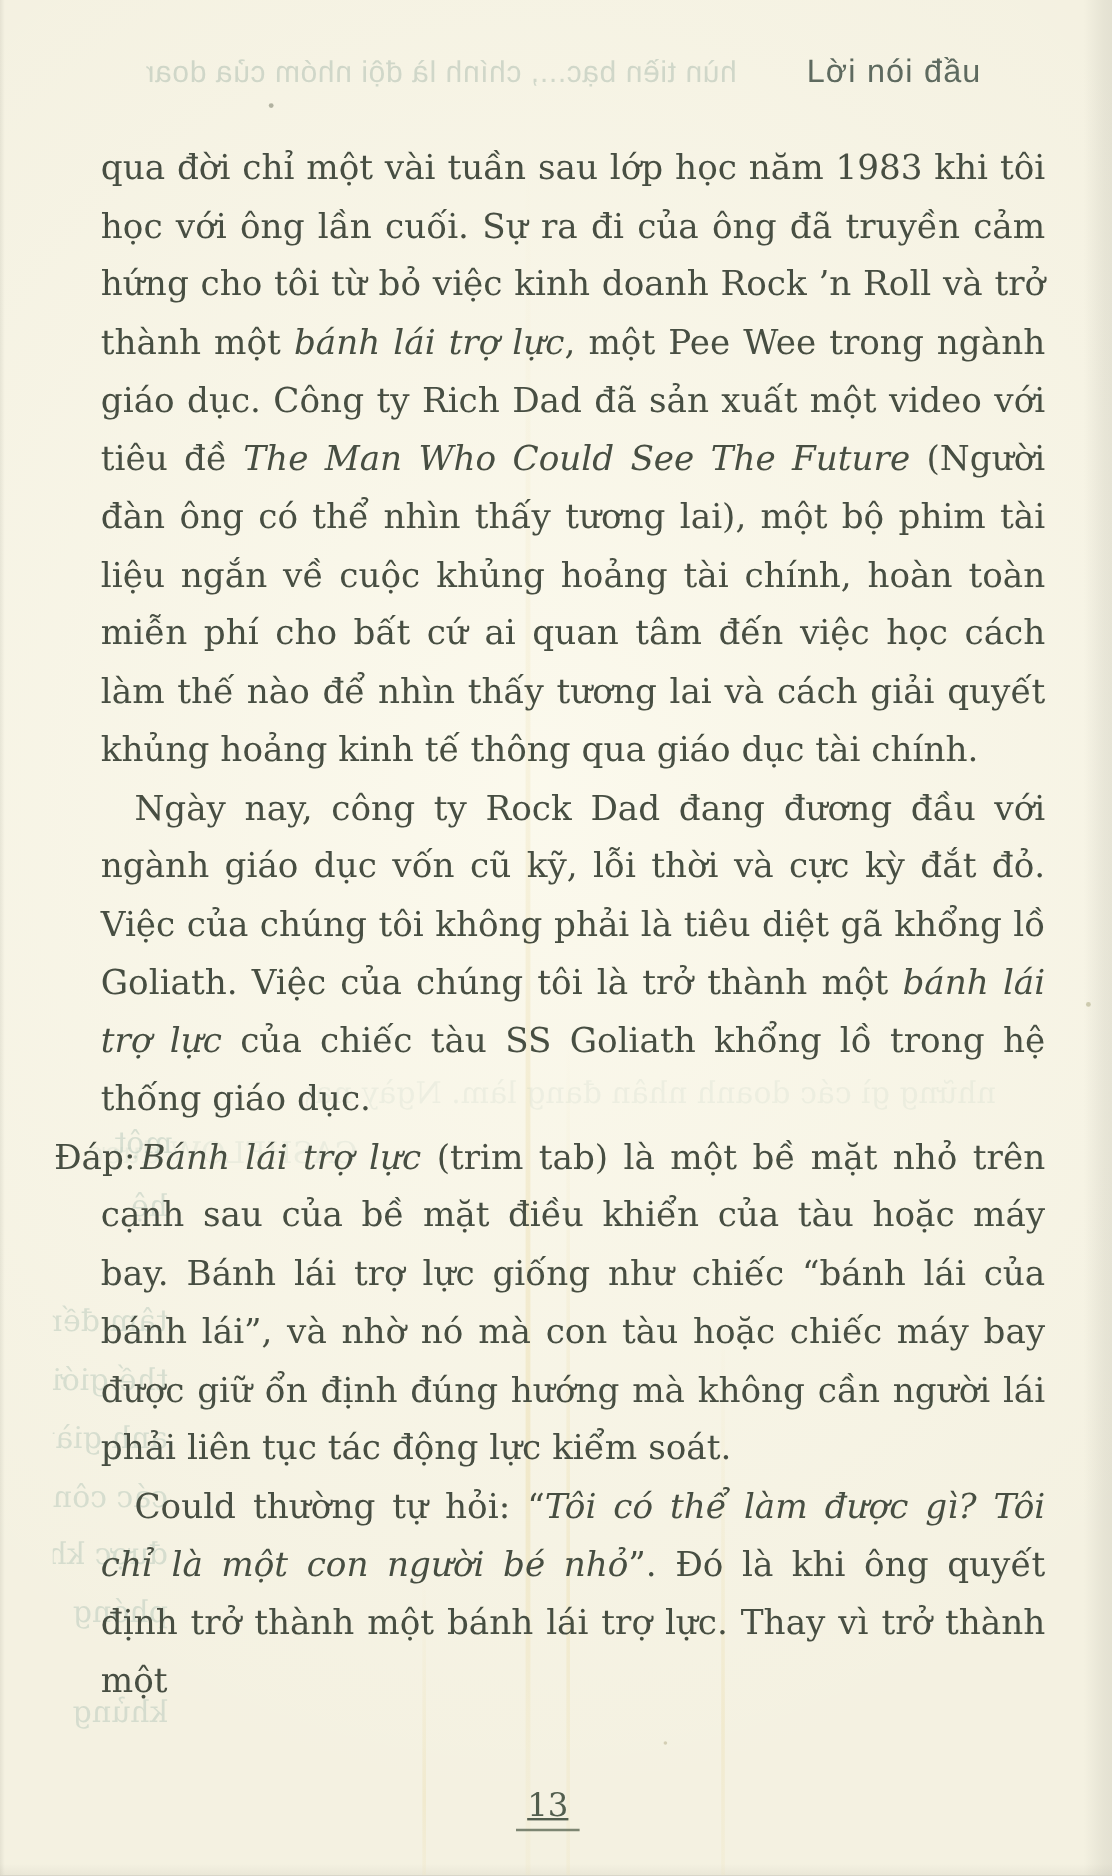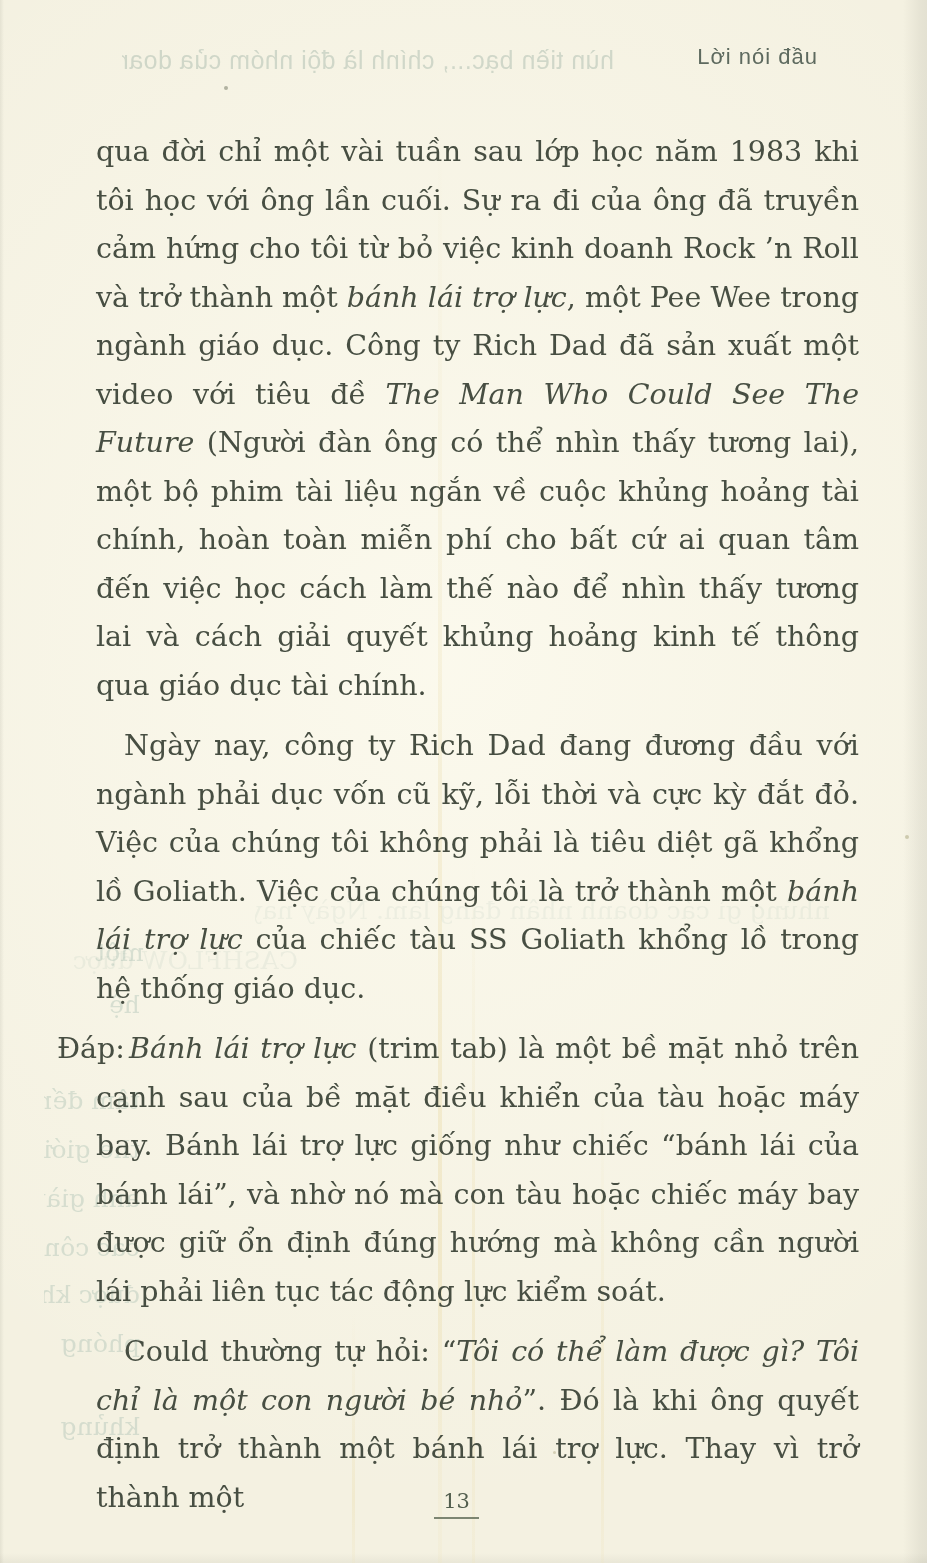--- a/index.html
+++ b/index.html
@@ -50,49 +50,50 @@
     top:46px; left:122px; width:492px;
     font-family:"Liberation Sans", sans-serif;
     font-size:25px; opacity:0.42; letter-spacing:0.5px;
   }
   .bleed-frag { font-size:25px; opacity:0.40; color:#a9bfb2; }
 
   
   .running-header {
     position:absolute; top:44px; right:109px;
     font-family:"Liberation Sans", sans-serif;
-    font-size:22px; font-weight:400; letter-spacing:1px;
+    font-size:27px; font-weight:400; letter-spacing:1px;
     color:#5e6a5f;
   }
 
   
   .body-text {
     position:absolute; left:84px; top:116px; width:787px;
     font-size:28.5px; line-height:48.5px;
     color:#474e42;
     text-align:justify;
     text-rendering:optimizeLegibility;
   }
-  .body-text p { margin:12px; }
+  .body-text p { margin:0; }
   .para.indent { text-indent:28px; }
   .qa { position:relative; margin-left:82px; text-indent:33px; }
   .qa-label { position:absolute; left:-39px; top:0; text-indent:0; }
   .body-text i { font-style:italic; }
 
   
   .page-number-wrap {
     position:absolute; left:0; top:1489px; width:927px; text-align:center;
     pointer-events:none;
   }
   .page-number {
     display:inline-block;
     margin-left:-14px;
     padding:0 9px 4px 9px;
-    font-size:21px; color:#525e4e;
+    font-size:27px; color:#525e4e;
     border-bottom:2px solid rgba(84,96,76,0.75);
+    text-decoration:underline;
   }
 </style>
 </head>
 <body>
 
 <div class="page">
 
   <div class="edge-right"></div>
   <div class="edge-bottom"></div>
   <div class="edge-left"></div>
@@ -117,21 +118,21 @@
       <div class="bleed bleed-frag" style="left: 44px; top: 1233px; width: 96px;">các công</div>
       <div class="bleed bleed-frag" style="left: 44px; top: 1280px; width: 96px;">được khai</div>
       <div class="bleed bleed-frag" style="left: 44px; top: 1329px; width: 96px;">phóng</div>
       <div class="bleed bleed-frag" style="left: 44px; top: 1412px; width: 96px;">khủng</div>
     </div>
 
   <div class="running-header">Lời nói đầu</div>
 
   <div class="body-text">
       <p class="para"><span>qua đời chỉ một vài tuần sau lớp học năm 1983 khi tôi học với ông lần cuối. Sự ra đi của ông đã truyền cảm hứng cho tôi từ bỏ việc kinh doanh Rock ’n Roll và trở thành một </span><i>bánh lái trợ lực</i><span>, một Pee Wee trong ngành giáo dục. Công ty Rich Dad đã sản xuất một video với tiêu đề </span><i>The Man Who Could See The Future</i><span> (Người đàn ông có thể nhìn thấy tương lai), một bộ phim tài liệu ngắn về cuộc khủng hoảng tài chính, hoàn toàn miễn phí cho bất cứ ai quan tâm đến việc học cách làm thế nào để nhìn thấy tương lai và cách giải quyết khủng hoảng kinh tế thông qua giáo dục tài chính.</span></p>
-      <p class="para indent"><span>Ngày nay, công ty Rich Dad đang đương đầu với ngành phải dục vốn cũ kỹ, lỗi thời và cực kỳ đắt đỏ. Việc của chúng tôi không phải là tiêu diệt gã khổng lồ Goliath. Việc của chúng tôi là trở thành một </span><i>bánh lái trợ lực</i><span> của chiếc tàu SS Goliath khổng lồ trong hệ thống giáo dục.</span></p>
+      <p class="para indent"><span>Ngày nay, công ty Rock Dad đang đương đầu với ngành giáo dục vốn cũ kỹ, lỗi thời và cực kỳ đắt đỏ. Việc của chúng tôi không phải là tiêu diệt gã khổng lồ Goliath. Việc của chúng tôi là trở thành một </span><i>bánh lái trợ lực</i><span> của chiếc tàu SS Goliath khổng lồ trong hệ thống giáo dục.</span></p>
       <p class="qa"><span class="qa-label">Đáp:</span><i>Bánh lái trợ lực</i><span> (trim tab) là một bề mặt nhỏ trên cạnh sau của bề mặt điều khiển của tàu hoặc máy bay. Bánh lái trợ lực giống như chiếc “bánh lái của bánh lái”, và nhờ nó mà con tàu hoặc chiếc máy bay được giữ ổn định đúng hướng mà không cần người lái phải liên tục tác động lực kiểm soát.</span></p>
       <p class="para indent"><span>Could thường tự hỏi: “</span><i>Tôi có thể làm được gì? Tôi chỉ là một con người bé nhỏ</i><span>”. Đó là khi ông quyết định trở thành một bánh lái trợ lực. Thay vì trở thành một</span></p>
     </div>
 
   <div class="page-number-wrap">
     <span class="page-number">13</span>
   </div>
 
 </div>
 

